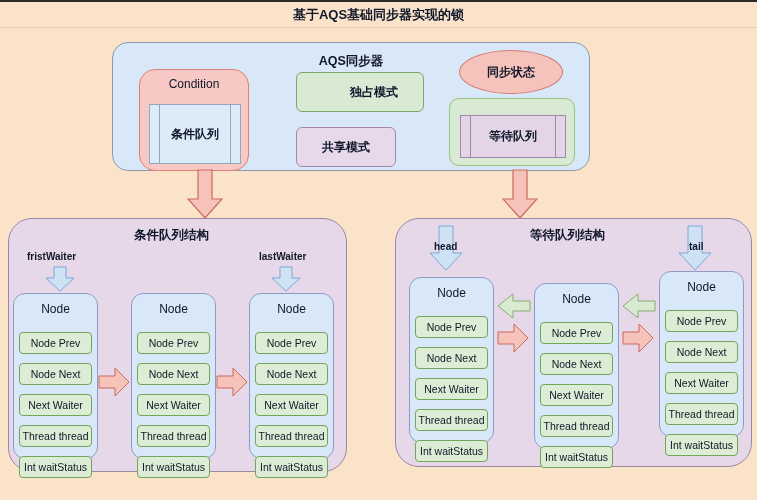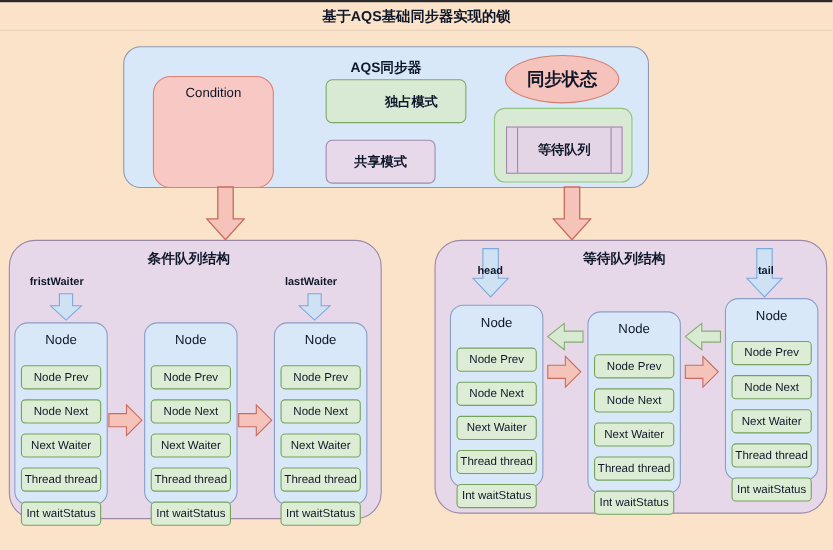--- a/index.html
+++ b/index.html
@@ -22,21 +22,21 @@
   .queue-box .vl{position:absolute;top:0;bottom:0;width:1px;background:#94a5c0;}
   .queue-box .vl.l{left:9px}.queue-box .vl.r{right:9px}
   .queue-box .q-label{position:absolute;inset:0;display:flex;align-items:center;justify-content:center;font-size:12px;font-weight:600;}
   .cond-queue{left:9px;top:34px;width:90px;height:58px;}
   .mode-box{position:absolute;left:183px;width:98px;height:38px;border-radius:6px;
     display:flex;align-items:center;justify-content:center;font-size:12px;font-weight:600;}
   .excl{top:29px;background:#d9ead4;border:1px solid #7fa768;padding-left:28px;}
   .shared{top:84px;background:#e7d9e9;border:1px solid #a487b0;}
   .sync-ellipse{position:absolute;left:346px;top:7px;width:102px;height:42px;border-radius:50%;
     background:#f6c2bc;border:1px solid #d17e6f;display:flex;align-items:center;justify-content:center;
-    font-size:16px;font-weight:600;}
+    font-size:12px;font-weight:600;}
   .waitq-green{position:absolute;left:336px;top:55px;width:124px;height:66px;
     background:#d9ead4;border:1.5px solid #93c47d;border-radius:10px;}
   .waitq-inner{left:10px;top:16px;width:104px;height:41px;background:#e4d5e6;border:1px solid #a187ae;}
   .waitq-inner .vl{background:#a187ae;}
 
   
   .panel{position:absolute;background:#e6d8e8;border:1.5px solid #9b88a7;border-radius:24px;}
   .panel-left{left:8px;top:218px;width:337px;height:252px;}
   .panel-right{left:395px;top:218px;width:355px;height:247px;}
   .panel-title{position:absolute;left:0;right:12px;top:8px;text-align:center;font-size:12.5px;font-weight:bold;}
@@ -60,20 +60,25 @@
 <div class="canvas">
   <div class="top-line"></div>
   <div class="page-title">基于AQS基础同步器实现的锁</div>
   <div class="faint-line"></div>
 
   <div class="aqs-box">
     <div class="aqs-title">AQS同步器</div>
 
     <div class="condition-box">
       <div class="condition-label">Condition</div>
+      <div class="queue-box cond-queue">
+        <div class="vl l"></div>
+        <div class="vl r"></div>
+        <div class="q-label">条件队列</div>
+      </div>
     </div>
 
     <div class="mode-box excl">独占模式</div>
     <div class="mode-box shared">共享模式</div>
 
     <div class="sync-ellipse">同步状态</div>
 
     <div class="waitq-green">
       <div class="queue-box waitq-inner">
         <div class="vl l"></div>

